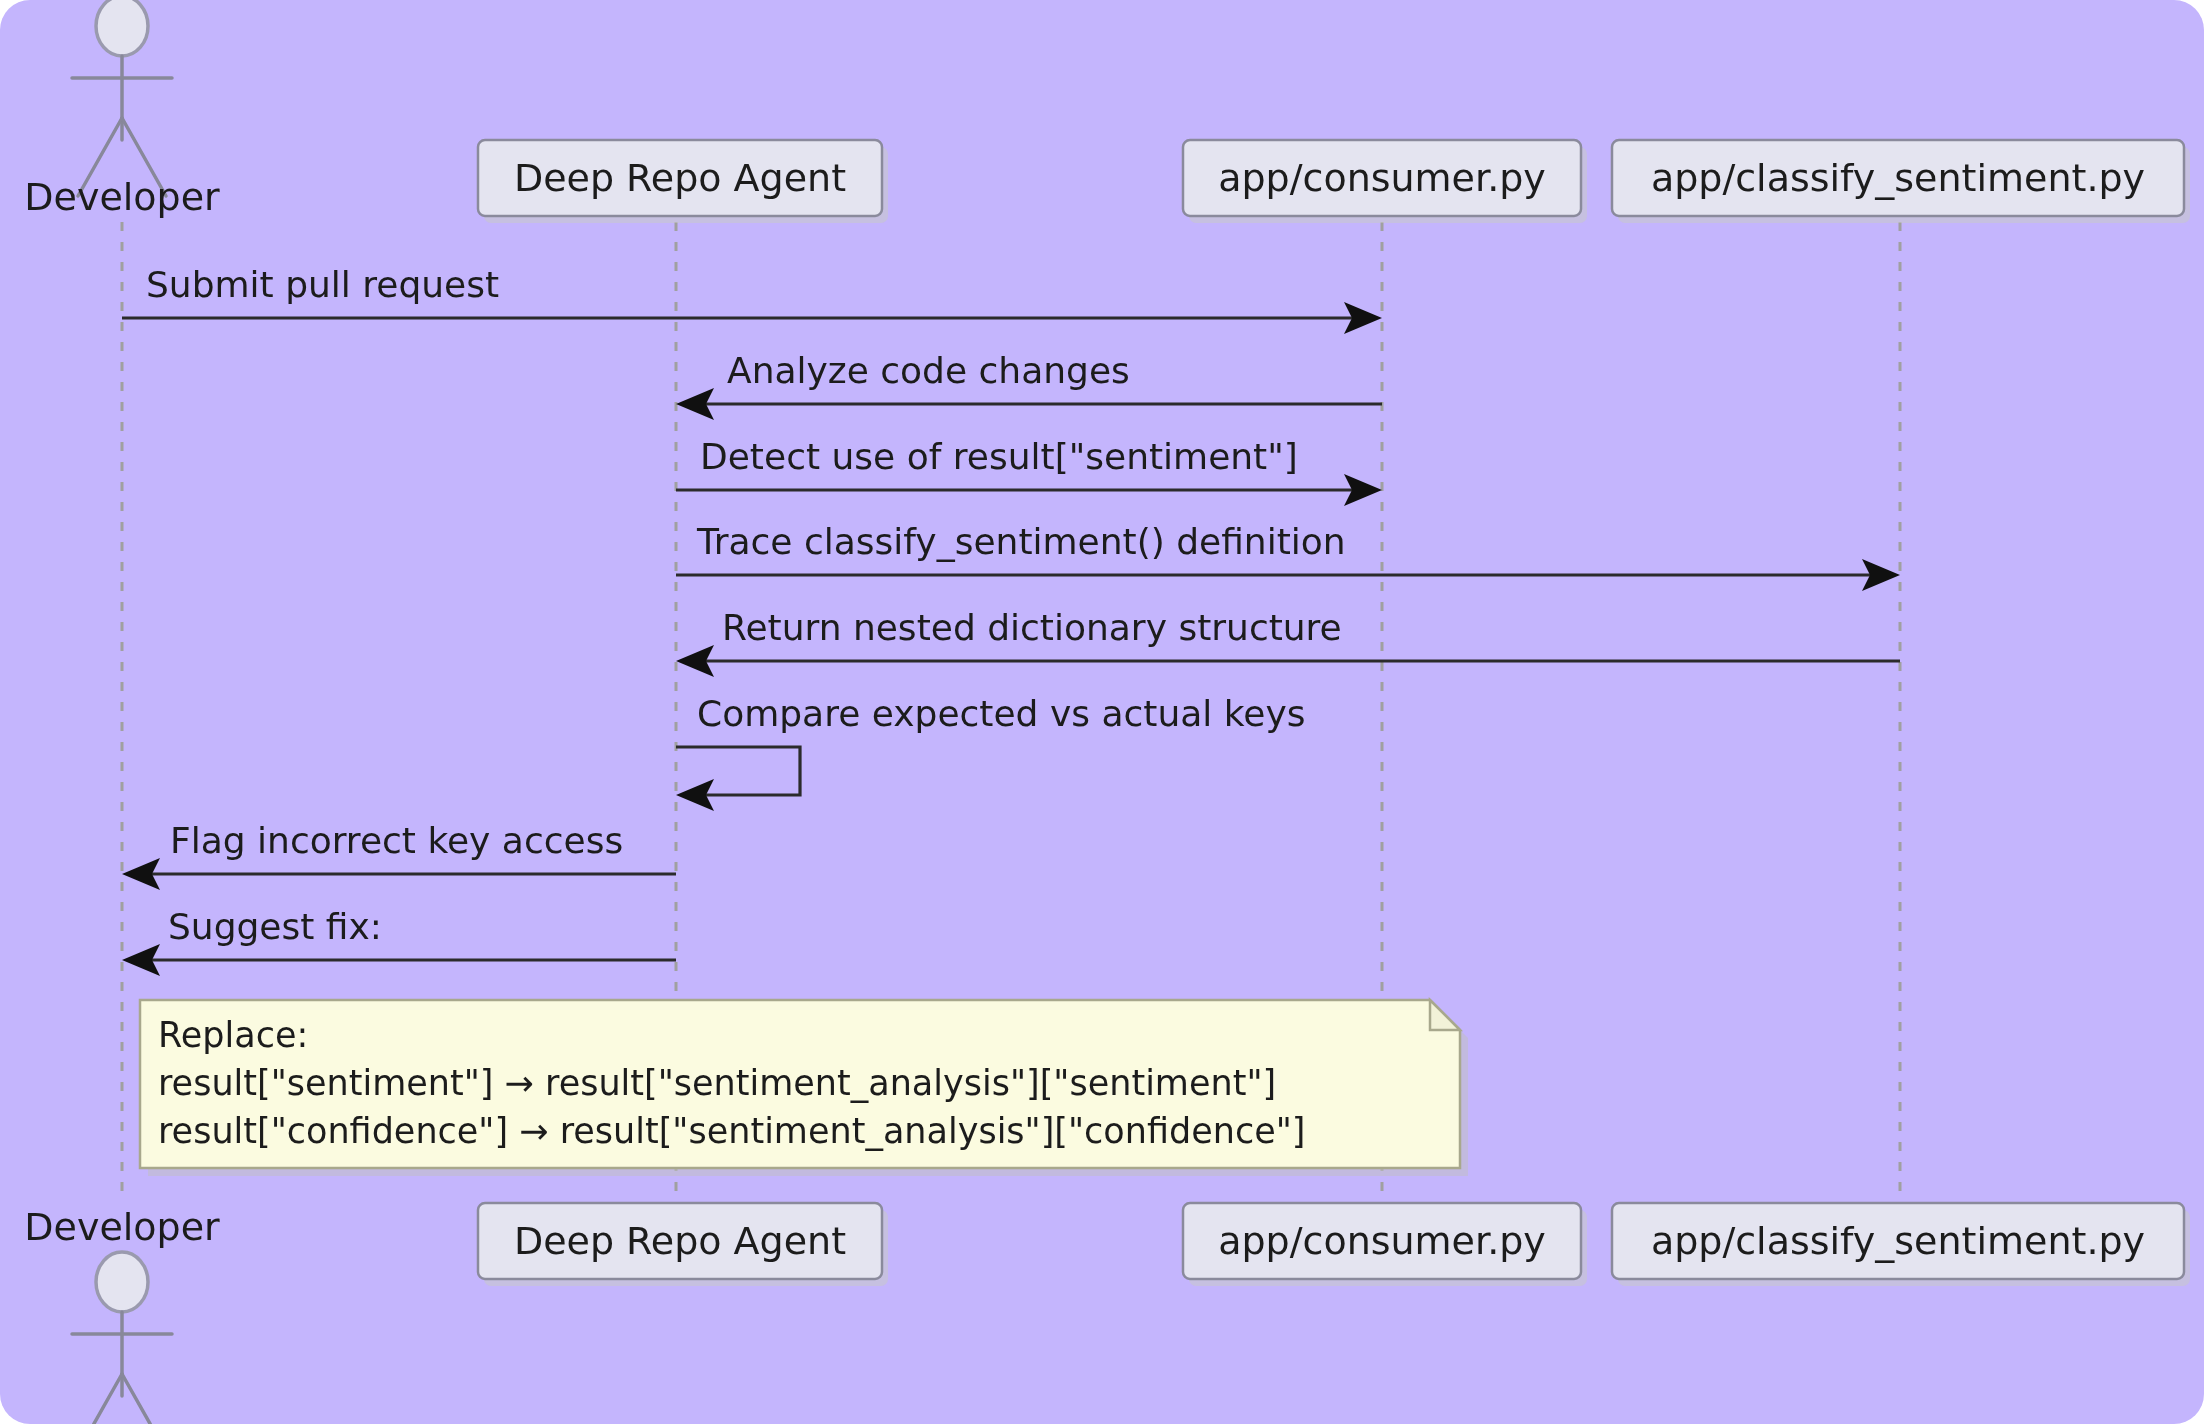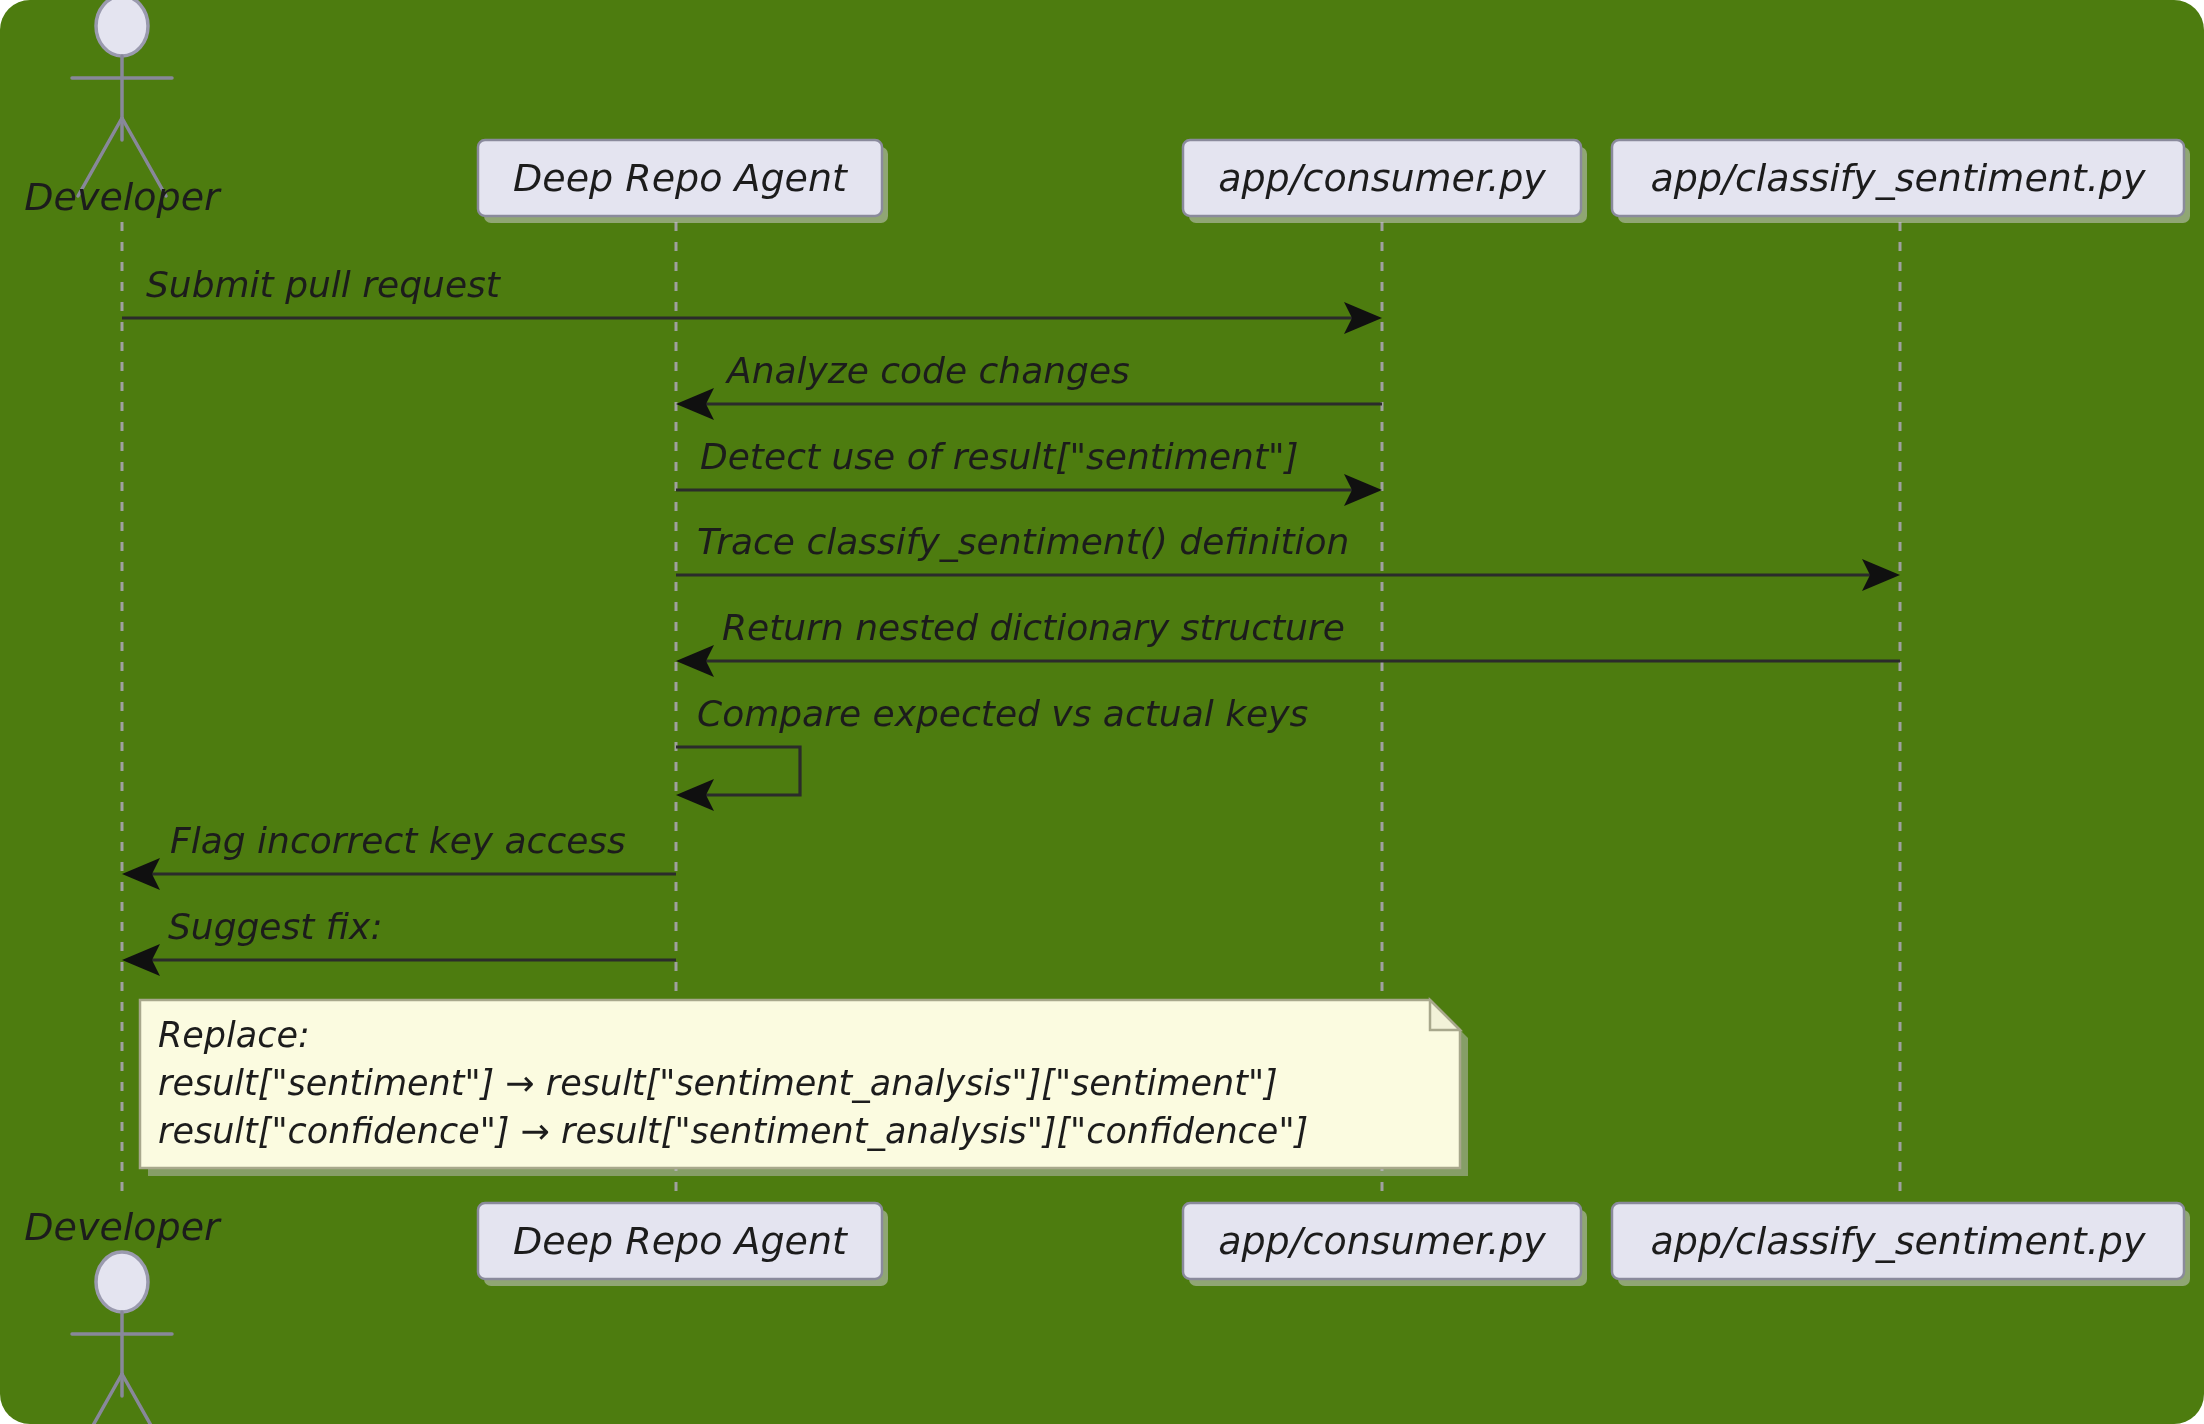--- a/index.html
+++ b/index.html
@@ -7,24 +7,23 @@
     padding: 0;
     background: #ffffff;
   }
   body {
     font-family: "DejaVu Sans", sans-serif;
   }
   #canvas {
     position: relative;
     width: 2204px;
     height: 1424px;
-    background: #4d7c0f;
+    background: #c4b5fd;
     border-radius: 30px;
     overflow: hidden;
-    font-style: italic;
   }
   #svg-root {
     position: absolute;
     left: 0;
     top: 0;
     width: 2204px;
     height: 1424px;
   }
   .lifeline {
     stroke: #A0A0A0;

